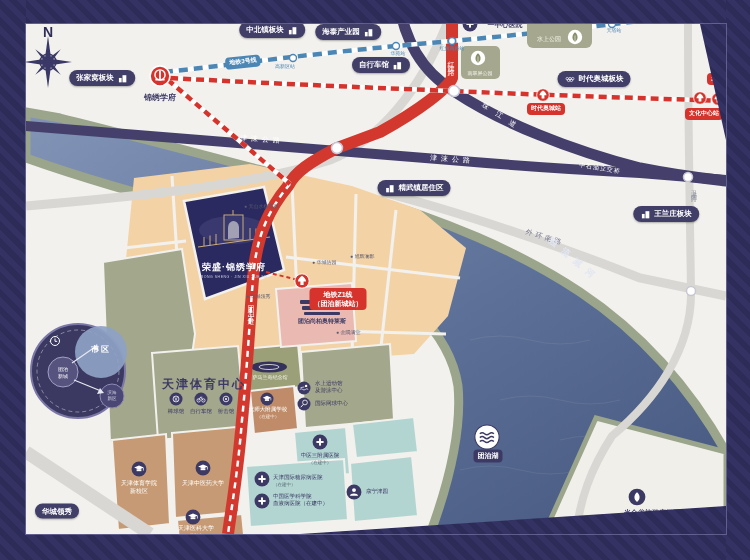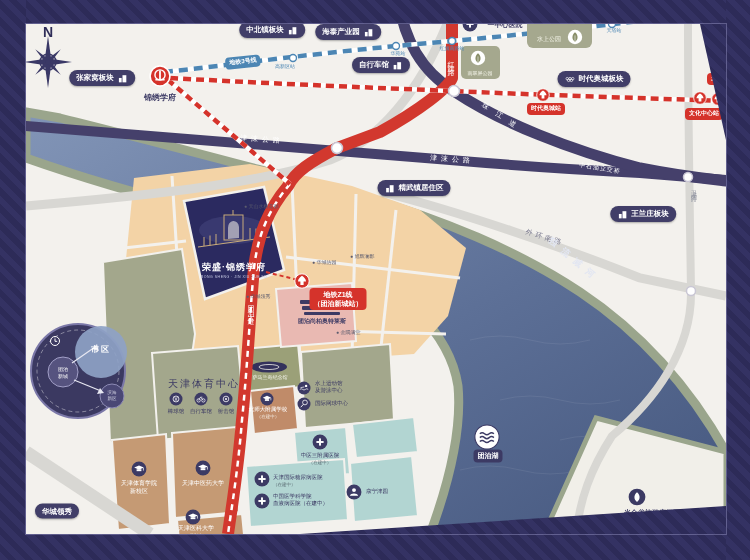--- a/index.html
+++ b/index.html
@@ -227,21 +227,21 @@
       </div>
       <div class="pill" style="left: 414px; top: 188px; justify-content: flex-end;">
         <span style="line-height: 0;"><svg width="11" height="11" viewBox="0 0 20 20">
             <g fill="#fff">
               <rect x="3" y="9" width="5" height="8"></rect>
               <rect x="9.5" y="4" width="7" height="13"></rect>
             </g>
           </svg></span>
         <span>精武镇居住区</span>
       </div>
-      <div class="pill" style="left: 643px; top: 214px; text-align: center;">
+      <div class="pill" style="left: 666px; top: 214px; text-align: center;">
         <span style="line-height: 0;"><svg width="11" height="11" viewBox="0 0 20 20">
             <g fill="#fff">
               <rect x="3" y="9" width="5" height="8"></rect>
               <rect x="9.5" y="4" width="7" height="13"></rect>
             </g>
           </svg></span>
         <span>王兰庄板块</span>
       </div>
       <div class="pill" style="left: 57px; top: 511px;">
         <span>华城领秀</span>
@@ -281,21 +281,21 @@
       <div class="lbl" style="left: 480px; top: 73px; font-size: 5px; color: rgb(245, 245, 234); transform: translate(-50%, -50%);">南翠屏公园</div>
       <div class="lbl" style="left: 285px; top: 66px; font-size: 5px; color: rgb(76, 134, 180); transform: translate(-50%, -50%);">高新区站</div>
       <div class="lbl" style="left: 398px; top: 53px; font-size: 5px; color: rgb(76, 134, 180); transform: translate(-50%, -50%);">华苑站</div>
       <div class="lbl" style="left: 452px; top: 48px; font-size: 5px; color: rgb(76, 134, 180); transform: translate(-50%, -50%);">红旗南路站</div>
       <div class="lbl" style="left: 614px; top: 30px; font-size: 5px; color: rgb(76, 134, 180); transform: translate(-50%, -50%);">天塔站</div>
       <div class="lbl" style="left: 244px; top: 206px; font-size: 5px; color: rgb(92, 92, 110); transform: translate(0px, -50%);">● 天山水榭花都</div>
       <div class="lbl" style="left: 312px; top: 262px; font-size: 5px; color: rgb(92, 92, 110); transform: translate(0px, -50%);">● 华城佶园</div>
       <div class="lbl" style="left: 350px; top: 256px; font-size: 5px; color: rgb(92, 92, 110); transform: translate(0px, -50%);">● 旭辉澜郡</div>
       <div class="lbl" style="left: 246px; top: 296px; font-size: 5px; color: rgb(92, 92, 110); transform: translate(0px, -50%);">● 华城领秀</div>
       <div class="lbl" style="left: 336px; top: 332px; font-size: 5px; color: rgb(92, 92, 110); transform: translate(0px, -50%);">● 金隅满堂</div>
-      <div class="lbl" style="left: 204px; top: 384px; font-size: 10px; color: rgb(60, 58, 100); font-weight: normal; letter-spacing: 2px; transform: translate(-50%, -50%);">天津体育中心</div>
+      <div class="lbl" style="left: 204px; top: 384px; font-size: 12px; color: rgb(60, 58, 100); font-weight: bold; letter-spacing: 2px; transform: translate(-50%, -50%);">天津体育中心</div>
       <div class="lbl" style="left: 176px; top: 412px; font-size: 5.5px; color: rgb(60, 58, 100); transform: translate(-50%, -50%);">棒球馆</div>
       <div class="lbl" style="left: 201px; top: 412px; font-size: 5.5px; color: rgb(60, 58, 100); transform: translate(-50%, -50%);">自行车馆</div>
       <div class="lbl" style="left: 226px; top: 412px; font-size: 5.5px; color: rgb(60, 58, 100); transform: translate(-50%, -50%);">射击馆</div>
       <div class="lbl" style="left: 270px; top: 377px; font-size: 5px; color: rgb(242, 242, 234); transform: translate(-50%, -50%);">萨马兰奇纪念馆</div>
       <div class="lbl" style="left: 315px; top: 384px; font-size: 5.5px; color: rgb(60, 58, 100); transform: translate(0px, -50%);">水上运动馆</div>
       <div class="lbl" style="left: 315px; top: 391px; font-size: 5.5px; color: rgb(60, 58, 100); transform: translate(0px, -50%);">及游泳中心</div>
       <div class="lbl" style="left: 315px; top: 404px; font-size: 5.5px; color: rgb(60, 58, 100); transform: translate(0px, -50%);">国际网球中心</div>
       <div class="lbl" style="left: 268px; top: 410px; font-size: 5.5px; color: rgb(255, 255, 255); transform: translate(-50%, -50%);">北师大附属学校</div>
       <div class="lbl" style="left: 268px; top: 417px; font-size: 4.5px; color: rgb(240, 230, 218); transform: translate(-50%, -50%);">（在建中）</div>
       <div class="lbl" style="left: 322px; top: 321px; font-size: 6px; color: rgb(60, 58, 100); font-weight: bold; transform: translate(-50%, -50%);">团泊尚柏奥特莱斯</div>

